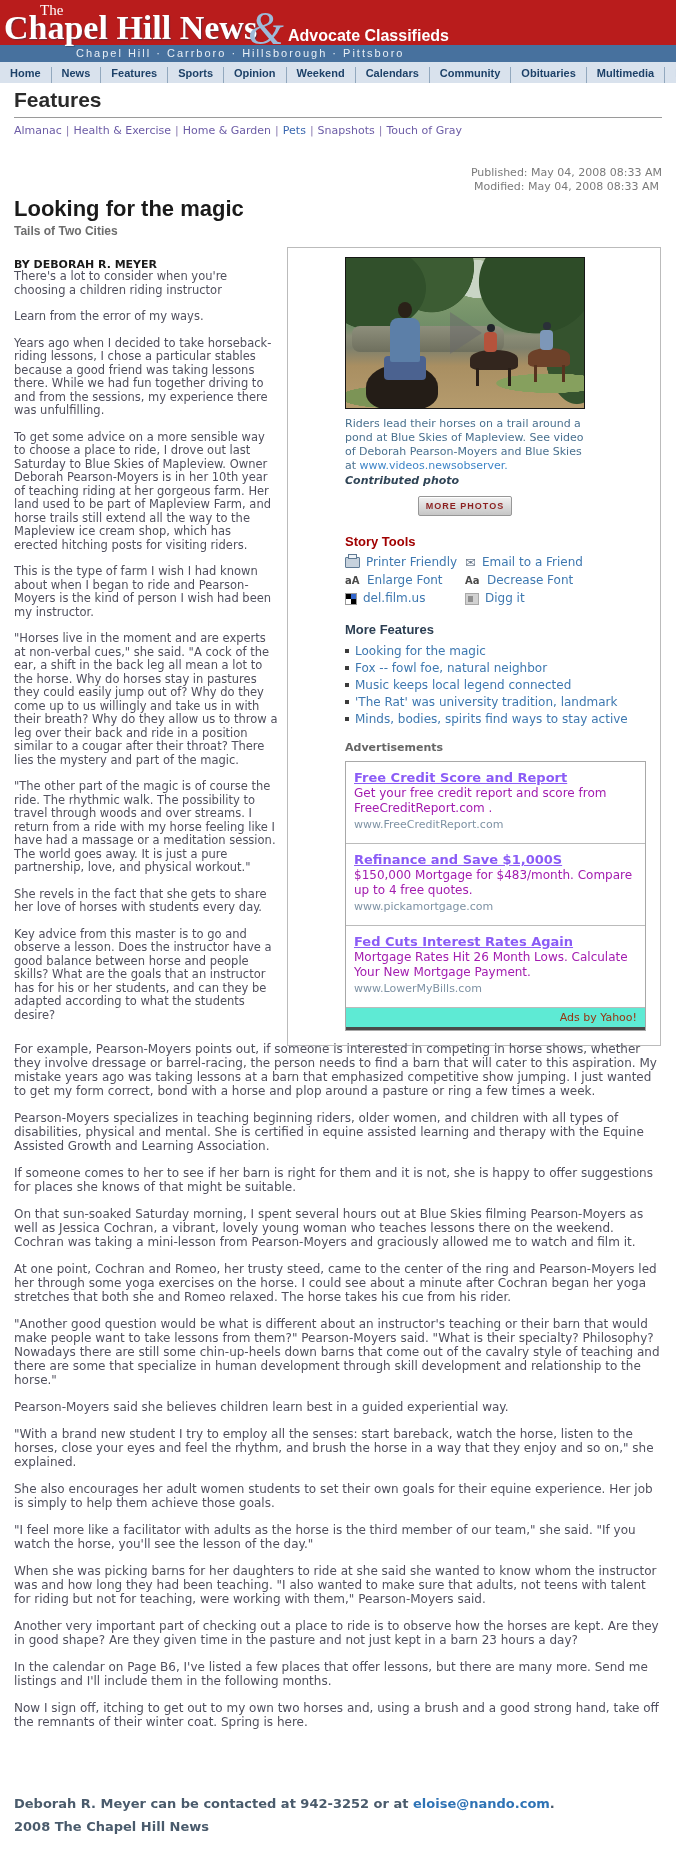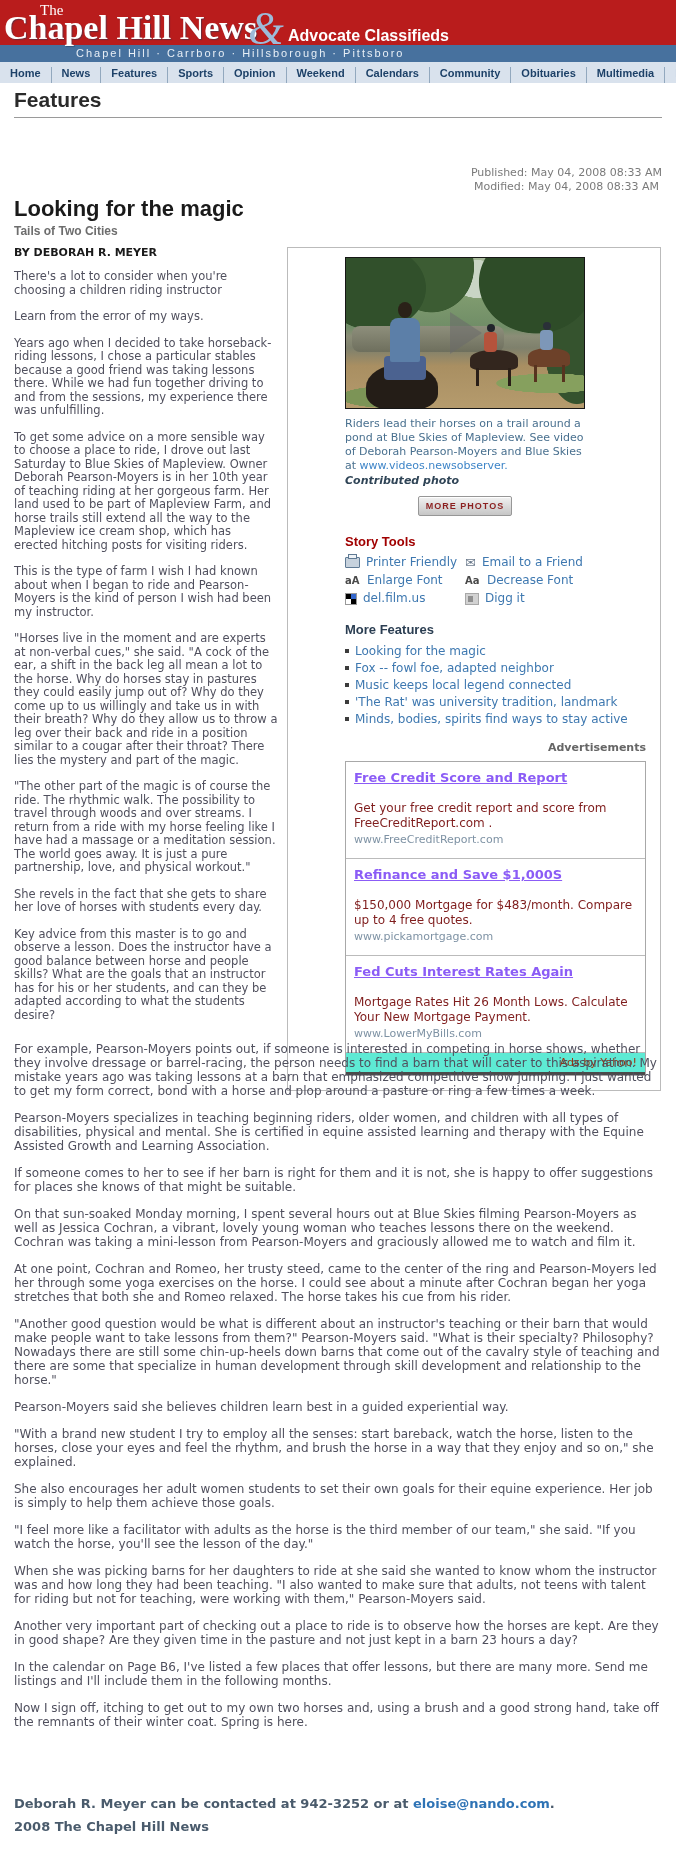--- a/index.html
+++ b/index.html
@@ -28,21 +28,21 @@
   .subnav{position:absolute;left:14px;top:124px;font:11px "DejaVu Sans",sans-serif;}
   .subnav a{color:#6C5CA6;text-decoration:none;cursor:pointer;}
   .subnav a.blue{color:#3A67B0;}
   .subnav .sep{color:#8a7ab0;margin:0 4px;}
 
   
   .dates{position:absolute;right:14px;top:166px;text-align:center;font:11px "DejaVu Sans",sans-serif;
          color:#7a7a7a;line-height:14px;}
   .art-title{position:absolute;left:14px;top:196px;font:bold 22px "Liberation Sans",sans-serif;color:#1a1a1a;}
   .art-sub{position:absolute;left:14px;top:224px;font:bold 12px "Liberation Sans",sans-serif;color:#6d6d6d;}
-  .byline{position:absolute;left:14px;top:246px;font:bold 11px "DejaVu Sans",sans-serif;color:#1a1a1a;}
+  .byline{position:absolute;left:14px;top:258px;font:bold 11px "DejaVu Sans",sans-serif;color:#1a1a1a;}
 
   
   .leftcol{position:absolute;left:14px;top:270px;width:264px;}
   .leftcol p,.fulltext p{margin:0 0 13px 0;font:11.5px/13.5px "DejaVu Sans",sans-serif;color:#50505E;}
   .fulltext{position:absolute;left:14px;top:1042px;width:648px;}
   .fulltext p{font:12px/14px "DejaVu Sans",sans-serif;}
 
   
   .sidebar{position:absolute;left:287px;top:247px;width:374px;border:1px solid #BBBBBB;background:#fff;
            padding:9px 0 14px 0;box-sizing:border-box;}
@@ -100,26 +100,26 @@
   .i-digg{width:12px;height:10px;background:#D2D2D2;border:1px solid #A8A8A8;position:relative;}
   .i-digg::before{content:"";position:absolute;left:2px;top:2px;width:5px;height:6px;background:#8F8F8F;}
 
   .mf-title{margin-top:17px;font:bold 13px "Liberation Sans",sans-serif;color:#2B3E52;}
   .mf-list{margin:7px 0 0 0;padding:0;list-style:none;}
   .mf-list li{margin:0 0 3px 0;font:12px/14px "DejaVu Sans",sans-serif;}
   .mf-list li::before{content:"";display:inline-block;width:4px;height:4px;background:#3C3C3C;
         margin-right:6px;vertical-align:2px;}
   .mf-list a{color:#3E78B0;text-decoration:none;cursor:pointer;}
 
-  .ads-label{margin-top:15px;width:301px;text-align:right;font:bold 11px "DejaVu Sans",sans-serif;color:#666;}
+  .ads-label{margin-top:15px;width:301px;text-align:left;font:bold 11px "DejaVu Sans",sans-serif;color:#666;}
   .ads-box{margin-top:7px;width:299px;border:1px solid #A8A8A8;background:#fff;}
   .ad{padding:8px 8px 12px 8px;}
   .ad + .ad{border-top:1px solid #BBBBBB;}
   .ad-title{font:bold 13px/16px "DejaVu Sans",sans-serif;color:#8b5cf6;text-decoration:underline;cursor:pointer;}
-  .ad-desc{font:12px/15px "DejaVu Sans",sans-serif;color:#7f1d1d;margin-top:15px;}
+  .ad-desc{font:12px/15px "DejaVu Sans",sans-serif;color:#a21caf;margin-top:0;}
   .ad-url{font:11px/13px "DejaVu Sans",sans-serif;color:#7E92A4;margin-top:2px;cursor:pointer;}
   .yahoo-bar{background:#5eead4;border-top:1px solid #BBB;border-bottom:3px solid #4A4A4A;
         padding:3px 8px;text-align:right;font:11px "DejaVu Sans",sans-serif;color:#993311;cursor:pointer;}
 
   
   .footer{position:absolute;left:14px;top:1796px;width:648px;}
   .contact{font:bold 13px "DejaVu Sans",sans-serif;color:#4A5B6C;}
   .contact a{color:#2E73B5;text-decoration:none;cursor:pointer;}
   .copyright{margin-top:8px;font:bold 13px "DejaVu Sans",sans-serif;color:#4A5B6C;}
 </style>
@@ -136,20 +136,23 @@
     <div class="mh-class">Advocate Classifieds</div>
     <div class="mh-cities">Chapel Hill  ·  Carrboro  ·  Hillsborough  ·  Pittsboro</div>
   </div>
 
   <div class="topnav">
     <span class="nav-item">Home</span><span class="nav-item">News</span><span class="nav-item">Features</span><span class="nav-item">Sports</span><span class="nav-item">Opinion</span><span class="nav-item">Weekend</span><span class="nav-item">Calendars</span><span class="nav-item">Community</span><span class="nav-item">Obituaries</span><span class="nav-item">Multimedia</span><span class="nav-item">Real Estate</span>
   </div>
 
   <div class="section-title">Features</div>
   <div class="section-rule"></div>
+  <div class="subnav">
+    <a>Almanac</a><span class="sep">|</span><a>Health &amp; Exercise</a><span class="sep">|</span><a>Home &amp; Garden</a><span class="sep">|</span><a class="blue">Pets</a><span class="sep">|</span><a>Snapshots</a><span class="sep">|</span><a>Touch of Gray</a>
+  </div>
 
   <div class="dates">
     <div>Published: May 04, 2008 08:33 AM</div>
     <div>Modified: May 04, 2008 08:33 AM</div>
   </div>
 
   <div class="art-title">Looking for the magic</div>
   <div class="art-sub">Tails of Two Cities</div>
   <div class="byline">BY DEBORAH R. MEYER</div>
 
@@ -212,21 +215,21 @@
           <span class="ticon i-delicious"></span><span>del.film.us</span>
         </div>
         <div class="tool">
           <span class="ticon i-digg"></span><span>Digg it</span>
         </div>
       </div>
 
       <div class="mf-title">More Features</div>
       <ul class="mf-list">
         <li><a>Looking for the magic</a></li>
-        <li><a>Fox -- fowl foe, adapted neighbor</a></li>
+        <li><a>Fox -- fowl foe, natural neighbor</a></li>
         <li><a>Music keeps local legend connected</a></li>
         <li><a>'The Rat' was university tradition, landmark</a></li>
         <li><a>Minds, bodies, spirits find ways to stay active</a></li>
       </ul>
 
       <div class="ads-label">Advertisements</div>
       <div class="ads-box">
         <div class="ad">
           <div class="ad-title">Free Credit Score and Report</div>
           <div class="ad-desc">Get your free credit report and score from FreeCreditReport.com .</div>
@@ -244,21 +247,21 @@
         </div>
         <div class="yahoo-bar">Ads by Yahoo!</div>
       </div>
     </div>
   </div>
 
   <div class="fulltext">
     <p>For example, Pearson-Moyers points out, if someone is interested in competing in horse shows, whether they involve dressage or barrel-racing, the person needs to find a barn that will cater to this aspiration. My mistake years ago was taking lessons at a barn that emphasized competitive show jumping. I just wanted to get my form correct, bond with a horse and plop around a pasture or ring a few times a week.</p>
     <p>Pearson-Moyers specializes in teaching beginning riders, older women, and children with all types of disabilities, physical and mental. She is certified in equine assisted learning and therapy with the Equine Assisted Growth and Learning Association.</p>
     <p>If someone comes to her to see if her barn is right for them and it is not, she is happy to offer suggestions for places she knows of that might be suitable.</p>
-    <p>On that sun-soaked Monday morning, I spent several hours out at Blue Skies filming Pearson-Moyers as well as Jessica Cochran, a vibrant, lovely young woman who teaches lessons there on the weekend. Cochran was taking a mini-lesson from Pearson-Moyers and graciously allowed me to watch and film it.</p>
+    <p>On that sun-soaked Saturday morning, I spent several hours out at Blue Skies filming Pearson-Moyers as well as Jessica Cochran, a vibrant, lovely young woman who teaches lessons there on the weekend. Cochran was taking a mini-lesson from Pearson-Moyers and graciously allowed me to watch and film it.</p>
     <p>At one point, Cochran and Romeo, her trusty steed, came to the center of the ring and Pearson-Moyers led her through some yoga exercises on the horse. I could see about a minute after Cochran began her yoga stretches that both she and Romeo relaxed. The horse takes his cue from his rider.</p>
     <p>"Another good question would be what is different about an instructor's teaching or their barn that would make people want to take lessons from them?" Pearson-Moyers said. "What is their specialty? Philosophy? Nowadays there are still some chin-up-heels down barns that come out of the cavalry style of teaching and there are some that specialize in human development through skill development and relationship to the horse."</p>
     <p>Pearson-Moyers said she believes children learn best in a guided experiential way.</p>
     <p>"With a brand new student I try to employ all the senses: start bareback, watch the horse, listen to the horses, close your eyes and feel the rhythm, and brush the horse in a way that they enjoy and so on," she explained.</p>
     <p>She also encourages her adult women students to set their own goals for their equine experience. Her job is simply to help them achieve those goals.</p>
     <p>"I feel more like a facilitator with adults as the horse is the third member of our team," she said. "If you watch the horse, you'll see the lesson of the day."</p>
     <p>When she was picking barns for her daughters to ride at she said she wanted to know whom the instructor was and how long they had been teaching. "I also wanted to make sure that adults, not teens with talent for riding but not for teaching, were working with them," Pearson-Moyers said.</p>
     <p>Another very important part of checking out a place to ride is to observe how the horses are kept. Are they in good shape? Are they given time in the pasture and not just kept in a barn 23 hours a day?</p>
     <p>In the calendar on Page B6, I've listed a few places that offer lessons, but there are many more. Send me listings and I'll include them in the following months.</p>
     <p>Now I sign off, itching to get out to my own two horses and, using a brush and a good strong hand, take off the remnants of their winter coat. Spring is here.</p>

